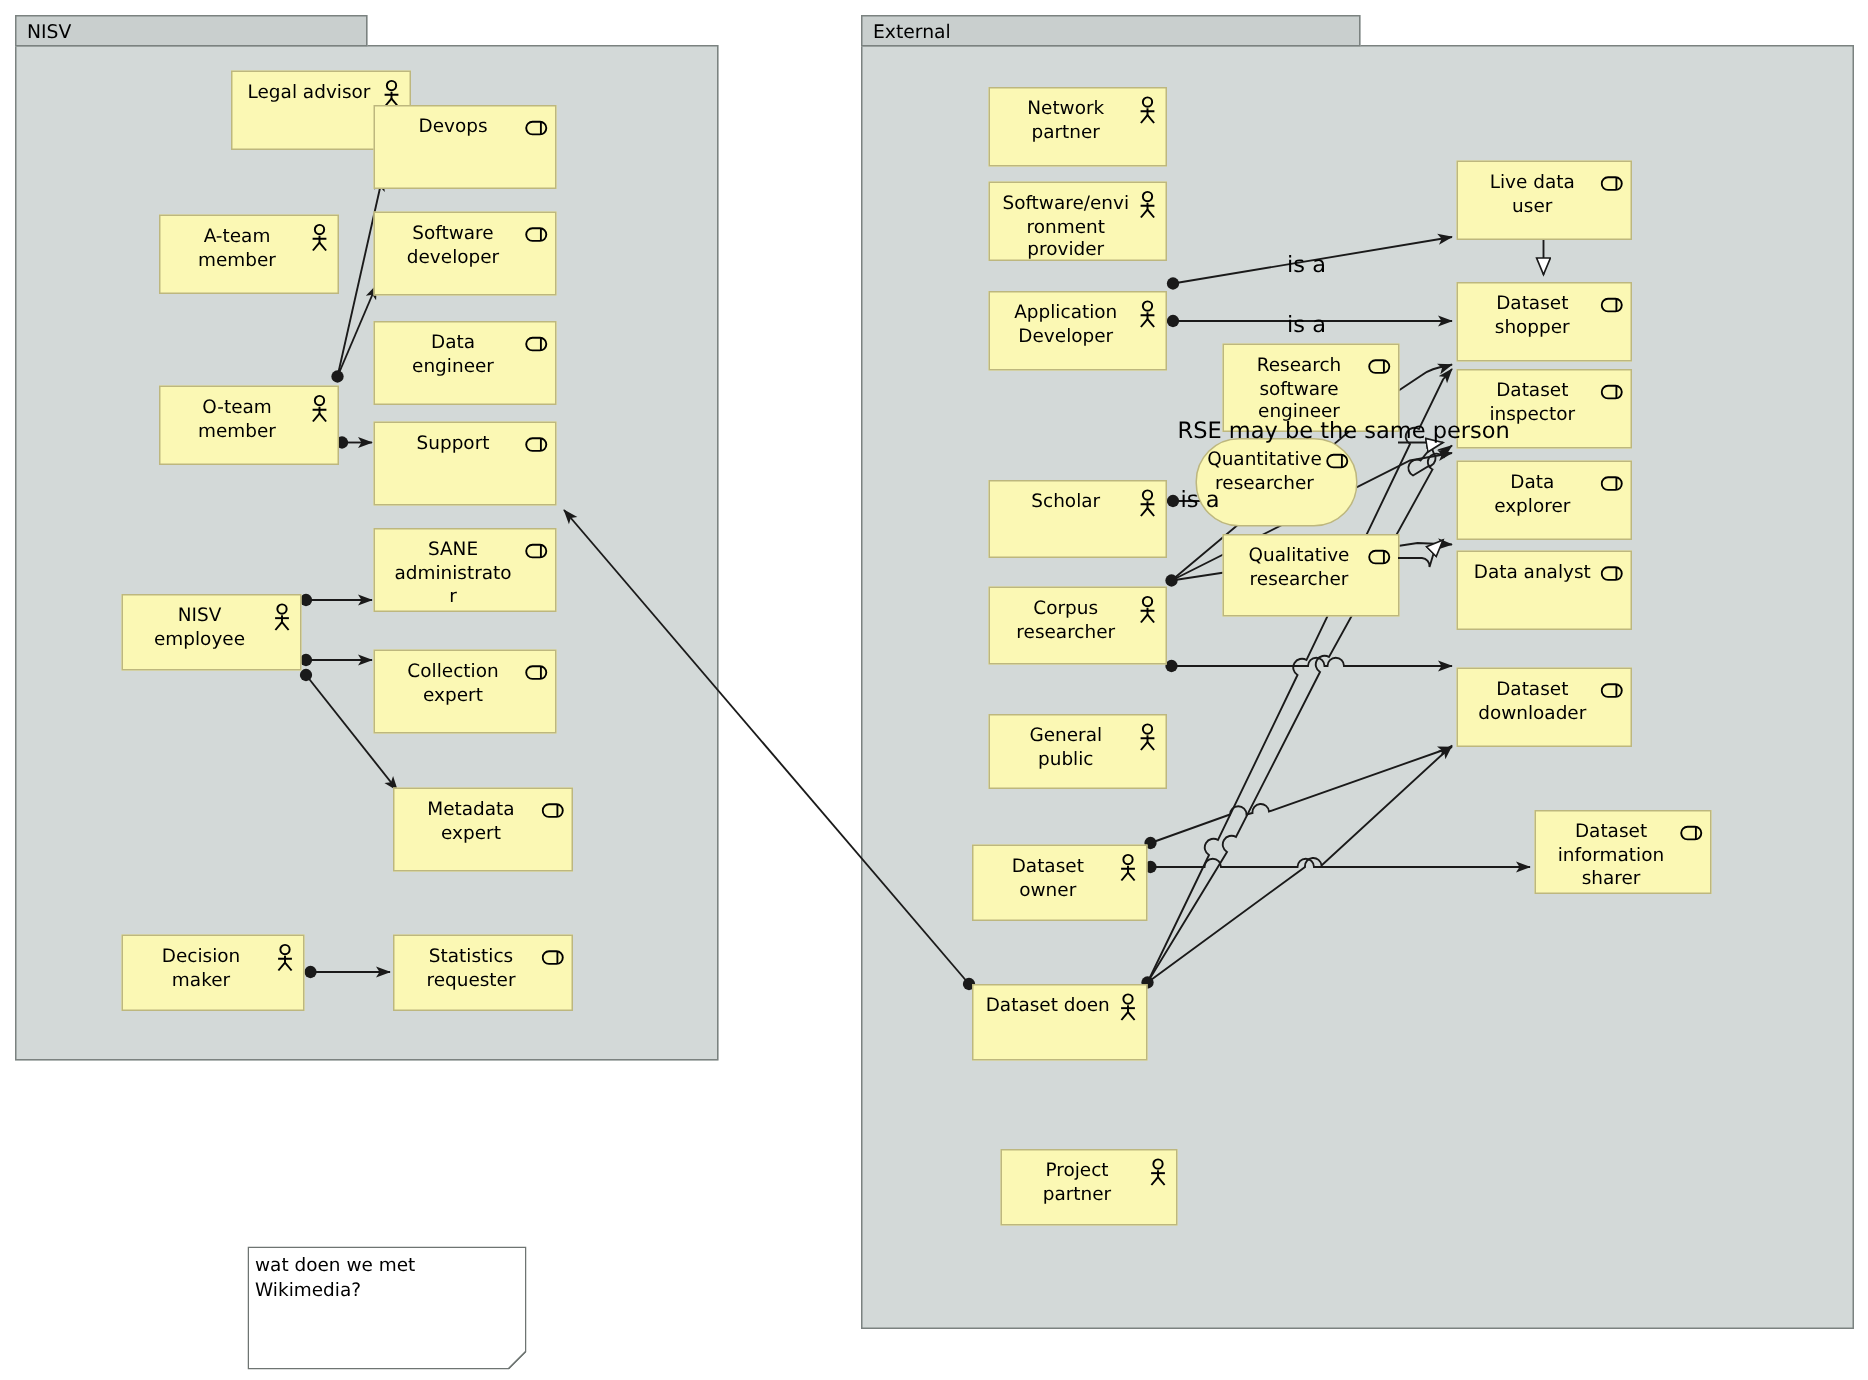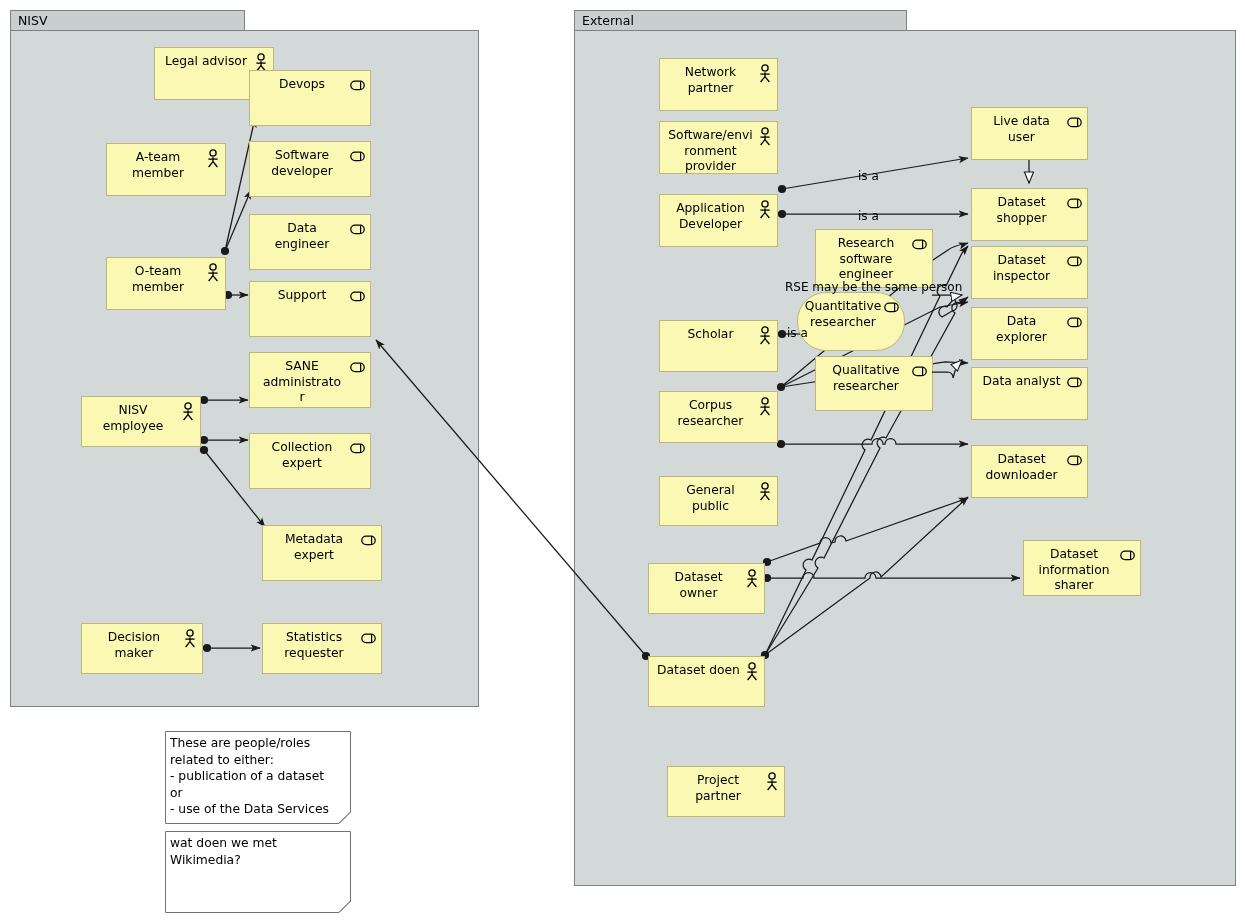--- a/index.html
+++ b/index.html
@@ -10,21 +10,21 @@
 
   .group{position:absolute;background:#d3d9d8;border:1px solid #7b8280;box-sizing:border-box;}
   .group-tab{position:absolute;background:#c9cfce;border:1px solid #7b8280;box-sizing:border-box;
              font-size:12.5px;color:#000;line-height:19px;padding-left:7px;white-space:nowrap;}
 
   .node{position:absolute;background:#fbf8b4;border:1px solid #bdb77e;box-sizing:border-box;}
   .node .label{position:absolute;left:4px;right:20px;top:6px;text-align:center;
                font-size:12.3px;line-height:15.5px;color:#000;}
   .node .ico{position:absolute;right:4px;top:5px;width:16px;height:18px;}
 
-  .edge-label{position:absolute;font-size:12px;color:#000;background:transparent;
+  .edge-label{position:absolute;font-size:15px;color:#000;background:transparent;
               white-space:nowrap;line-height:13px;}
   .note-text{position:absolute;font-size:12.3px;line-height:16.6px;color:#000;white-space:pre;}
 
   svg.lay{position:absolute;left:0;top:0;width:1245px;height:920px;overflow:visible;}
   svg.lay.under{z-index:1;}
   svg.lay.over{z-index:3;}
   .nodes-layer{position:absolute;left:0;top:0;width:1245px;height:920px;z-index:2;}
   .labels-layer{position:absolute;left:0;top:0;width:1245px;height:920px;z-index:4;}
 </style>
 </head>
@@ -373,31 +373,20 @@
       <path d="M932,295 L950,295 A5.5,5.5 0 0 1 955,300 L957,305 A5.5,5.5 0 0 1 952,311 L942,317 A5.5,5.5 0 0 1 947,307 L956,296 L962,295" marker-end="url(#hollowTri)"></path>
       <path d="M932,372 L948,372 A5.5,5.5 0 0 1 953,378 L956,368 A5.5,5.5 0 0 1 960,362 L962,360" marker-end="url(#hollowTri)"></path>
     </g>
   </svg>
 
   <div class="labels-layer" id="labels-layer">
       <div class="edge-label" style="left: 858px; top: 170px;">is a</div>
       <div class="edge-label" style="left: 858px; top: 210px;">is a</div>
       <div class="edge-label" style="left: 787px; top: 327px;">is a</div>
       <div class="edge-label" style="left: 785px; top: 281px;">RSE may be the same person</div>
-      <div style="position: absolute; left: 165px; top: 731px; width: 186px; height: 93px;">
-        <svg width="186" height="93" viewBox="0 0 186 93" style="position: absolute; left: 0px; top: 0px;">
-          <path d="M0.5,0.5 L185.5,0.5 L185.5,81 L174,92.5 L0.5,92.5 Z" fill="#ffffff" stroke="#6e7472" stroke-width="1"></path>
-     <path d="M174,92.5 L185.5,81" stroke="#6e7472" stroke-width="1" fill="none"></path>
-        </svg>
-        <div class="note-text" style="left: 5px; top: 4px; right: 4px;">These are people/roles
-related to either:
-- publication of a dataset
-or
-- use of the Data Services</div>
-      </div>
       <div style="position: absolute; left: 165px; top: 831px; width: 186px; height: 82px;">
         <svg width="186" height="82" viewBox="0 0 186 82" style="position: absolute; left: 0px; top: 0px;">
           <path d="M0.5,0.5 L185.5,0.5 L185.5,70 L174,81.5 L0.5,81.5 Z" fill="#ffffff" stroke="#6e7472" stroke-width="1"></path>
      <path d="M174,81.5 L185.5,70" stroke="#6e7472" stroke-width="1" fill="none"></path>
         </svg>
         <div class="note-text" style="left: 5px; top: 4px; right: 4px;">wat doen we met
 Wikimedia?</div>
       </div>
     </div>
 

